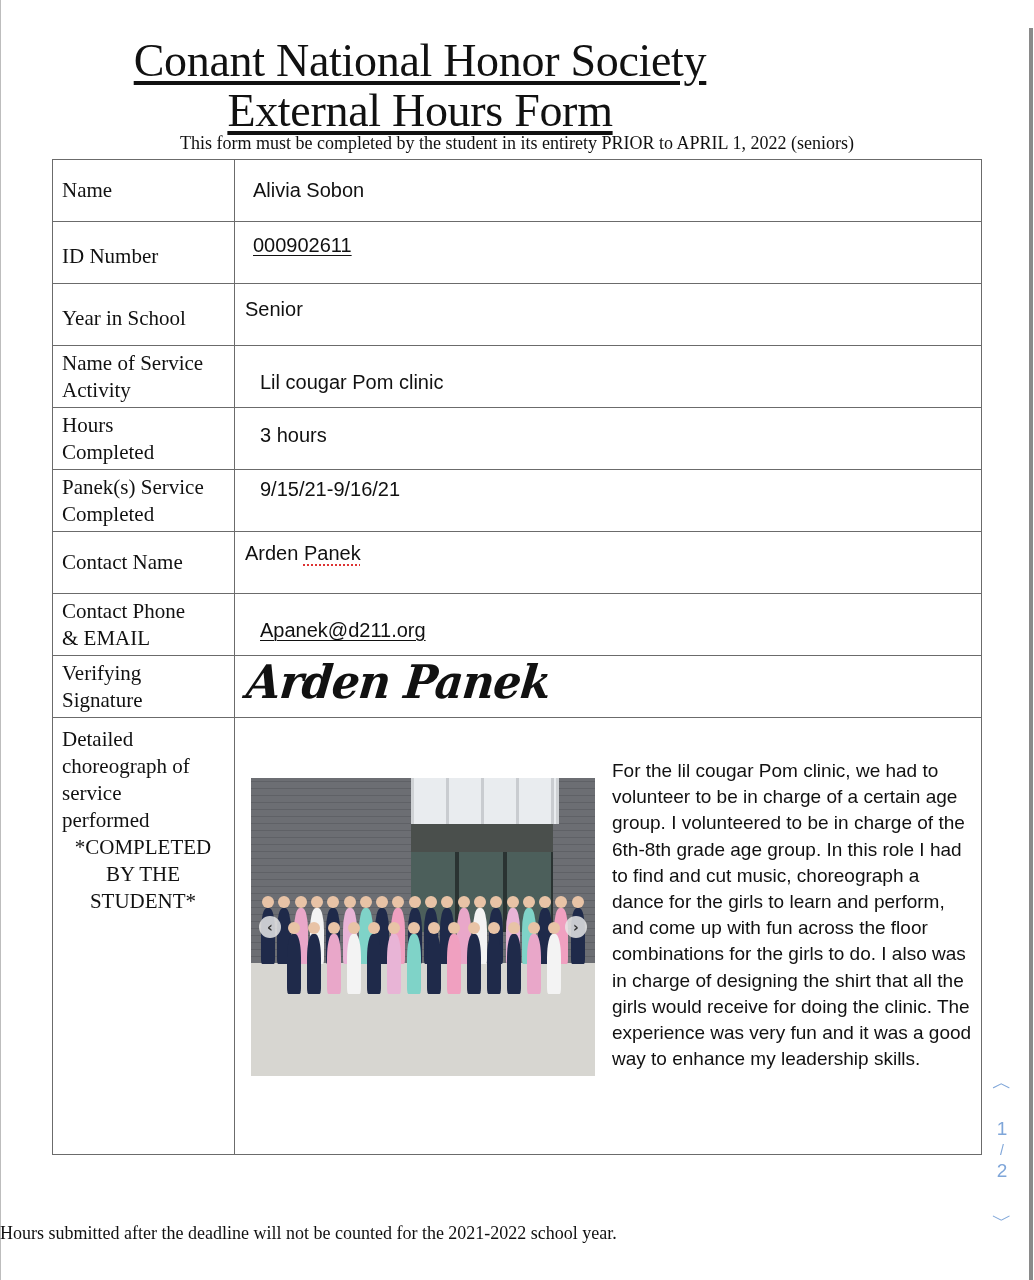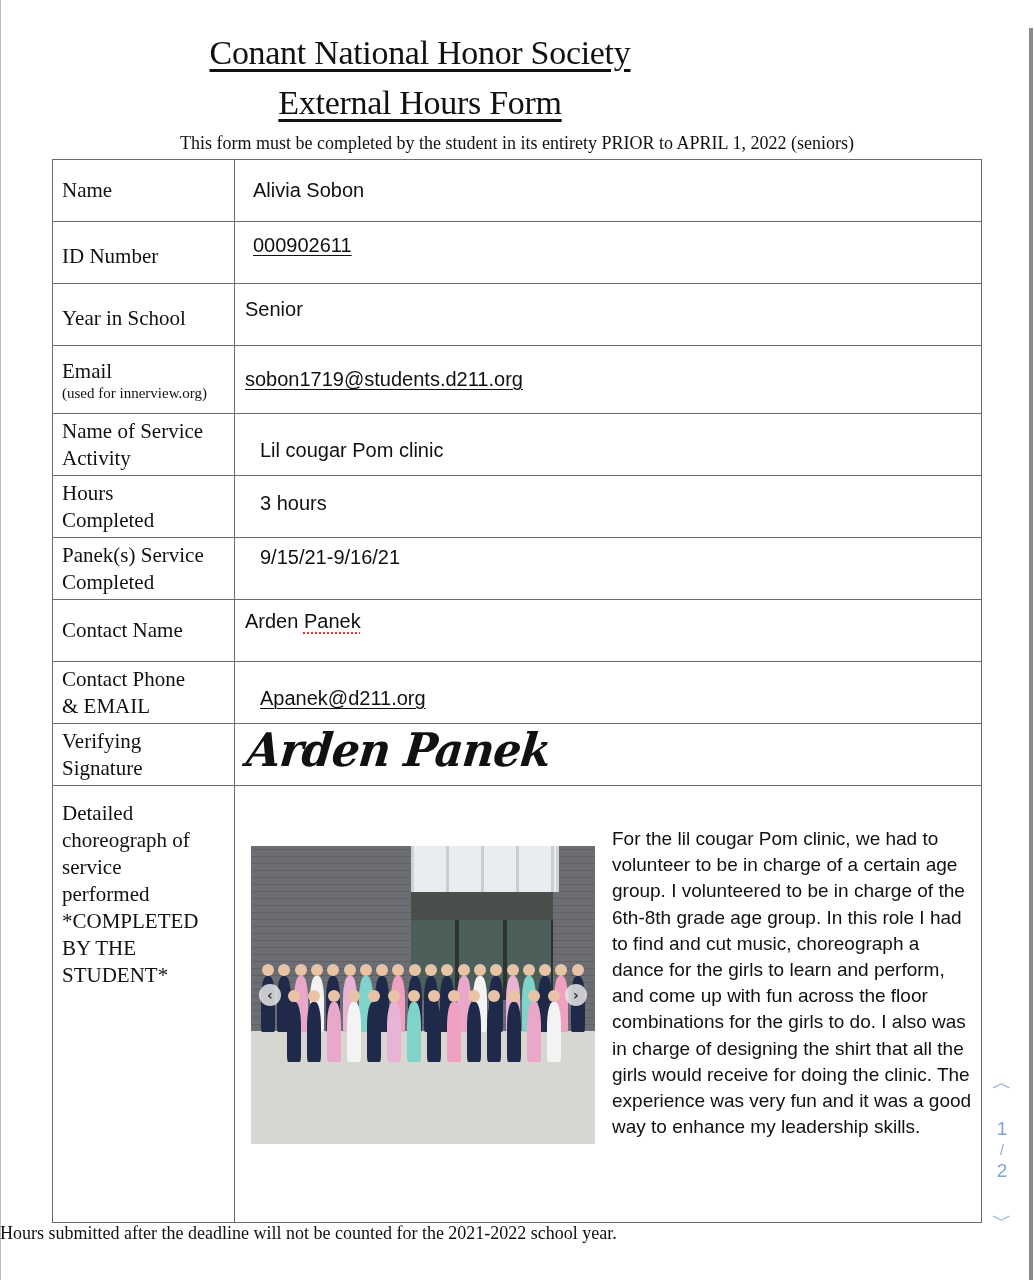--- a/index.html
+++ b/index.html
@@ -4,21 +4,21 @@
 <style>
   html, body { margin: 0; padding: 0; }
   body {
     width: 1034px; height: 1280px; background: #ffffff; position: relative; overflow: hidden;
     font-family: "Liberation Serif", "DejaVu Serif", serif; color: #111;
   }
   .left-edge { position: absolute; left: 0; top: 0; width: 1px; height: 1280px; background: #bdbdbd; }
   .scroll-track { position: absolute; right: 1px; top: 28px; width: 4px; height: 1252px; background: #8a8a8a; }
   .title {
     position: absolute; left: 0; width: 840px; text-align: center;
-    font-family: "Liberation Serif", "DejaVu Serif", serif; font-size: 34px; text-decoration: underline;
+    font-family: "Liberation Serif", "DejaVu Serif", serif; font-size: 46px; text-decoration: underline;
     text-underline-offset: 5px; letter-spacing: -0.3px;
   }
   .t1 { top: 34px; }
   .t2 { top: 84px; }
   .subtitle {
     position: absolute; top: 133px; left: 0; width: 1034px; text-align: center; font-size: 18px;
   }
   table.form {
     position: absolute; left: 52px; top: 159px; width: 930px; border-collapse: collapse;
     table-layout: fixed;
@@ -29,21 +29,21 @@
   td.value { font-family: "Liberation Sans", "DejaVu Sans", sans-serif; font-size: 20px; }
   .val { display: inline-block; }
   .small { font-size: 15px; line-height: 16px; display: block; }
   .u { text-decoration: underline; text-underline-offset: 3px; text-decoration-thickness: 1px; }
   .spell { text-decoration: underline dotted #d33; text-underline-offset: 4px; }
   .signature {
     font-family: "DejaVu Serif", serif; font-style: italic; font-size: 44px; font-weight: bold;
     letter-spacing: -1px; display: inline-block; transform: skewX(-6deg) scaleY(1.05);
   }
   .desc-label { vertical-align: top !important; }
-  .desc-label .center { padding-right: 10px; }
+  .desc-label .center { text-align: center; padding-right: 10px; }
   .desc-cell { vertical-align: top !important; position: relative; height: 436px; }
   .photo {
     position: absolute; left: 16px; top: 60px; width: 344px; height: 298px; overflow: hidden;
     background: #d9d8d4;
   }
   .wall { position: absolute; left: 0; top: 0; width: 100%; height: 62%;
     background: repeating-linear-gradient(0deg, #6c6e73 0px, #6c6e73 6px, #5f6166 6px, #5f6166 7px),
                 #65676c; }
   .windows { position: absolute; left: 160px; top: 0; width: 142px; height: 46px; background: #eef0f2;
     border-left: 3px solid #cfd2d5; border-right: 3px solid #cfd2d5;
@@ -95,29 +95,20 @@
     <td class="value" style="vertical-align:top;padding-top:12px">
       <span class="val u" style="padding-left:18px">000902611</span>
     </td>
   </tr>
   <tr style="height:62px">
     <td class="label" style="padding-top:8px">Year in School</td>
     <td class="value" style="vertical-align:top;padding-top:14px">
       <span class="val" style="padding-left:10px">Senior</span>
     </td>
   </tr>
-  <tr style="height:68px">
-    <td class="label">
-      <span style="display:block">Email</span>
-      <span class="small">(used for innerview.org)</span>
-    </td>
-    <td class="value">
-      <span class="val u" style="padding-left:10px">sobon1719@students.d211.org</span>
-    </td>
-  </tr>
   <tr style="height:62px">
     <td class="label">
       <span style="display:block">Name of Service</span>
       <span style="display:block">Activity</span>
     </td>
     <td class="value" style="padding-top:12px">
       <span class="val" style="padding-left:25px">Lil cougar Pom clinic</span>
     </td>
   </tr>
   <tr style="height:62px">
@@ -158,21 +149,21 @@
     <td class="label">
       <span style="display:block">Verifying</span>
       <span style="display:block">Signature</span>
     </td>
     <td class="value" style="vertical-align:top">
       <span class="signature" style="margin-left:12px">Arden Panek</span>
     </td>
   </tr>
   <tr>
     <td class="label desc-label">
-      <span style="display:block;margin-top:14px">Detailed</span>
+      <span style="display:block;margin-top:8px">Detailed</span>
       <span style="display:block">choreograph of</span>
       <span style="display:block">service</span>
       <span style="display:block">performed</span>
       <div class="center">
         <span style="display:block">*COMPLETED</span>
         <span style="display:block">BY THE</span>
         <span style="display:block">STUDENT*</span>
       </div>
     </td>
     <td class="value desc-cell">

